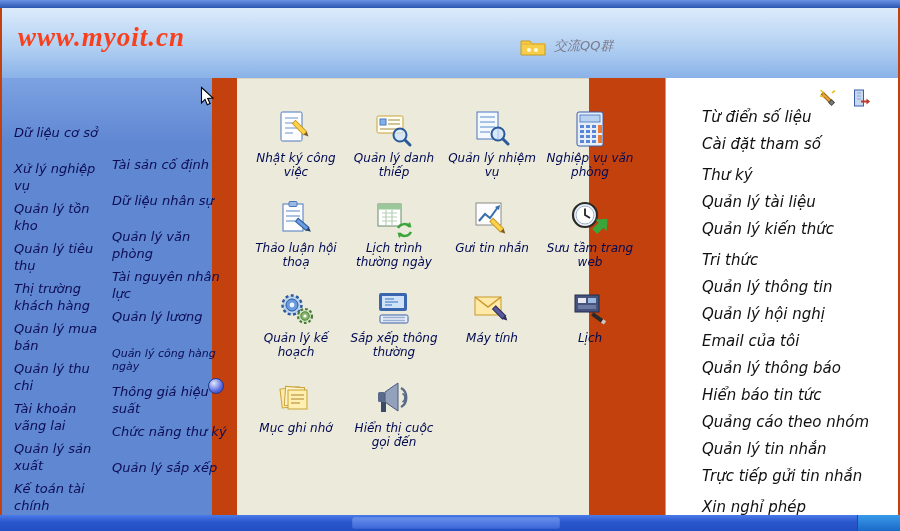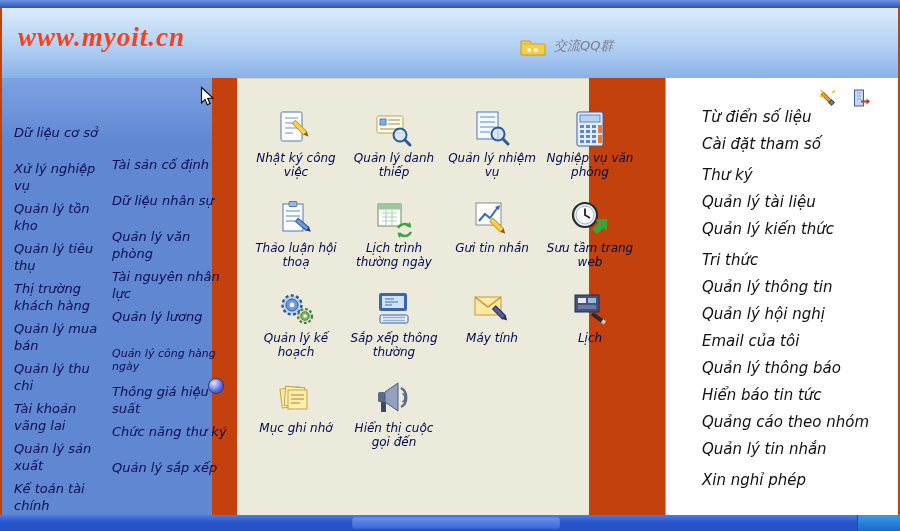--- a/index.html
+++ b/index.html
@@ -321,20 +321,21 @@
       </div>
       <div class="rgroup">
         <div class="ritem">Tri thức</div>
         <div class="ritem">Quản lý thông tin</div>
         <div class="ritem">Quản lý hội nghị</div>
         <div class="ritem">Email của tôi</div>
         <div class="ritem">Quản lý thông báo</div>
         <div class="ritem">Hiển báo tin tức</div>
         <div class="ritem">Quảng cáo theo nhóm</div>
         <div class="ritem">Quản lý tin nhắn</div>
+        <div class="ritem">Trực tiếp gửi tin nhắn</div>
       </div>
       <div class="rgroup">
         <div class="ritem">Xin nghỉ phép</div>
       </div>
     </div>
   </div>
 
   <div class="float-btn"></div>
 
   <span class="cursor">

